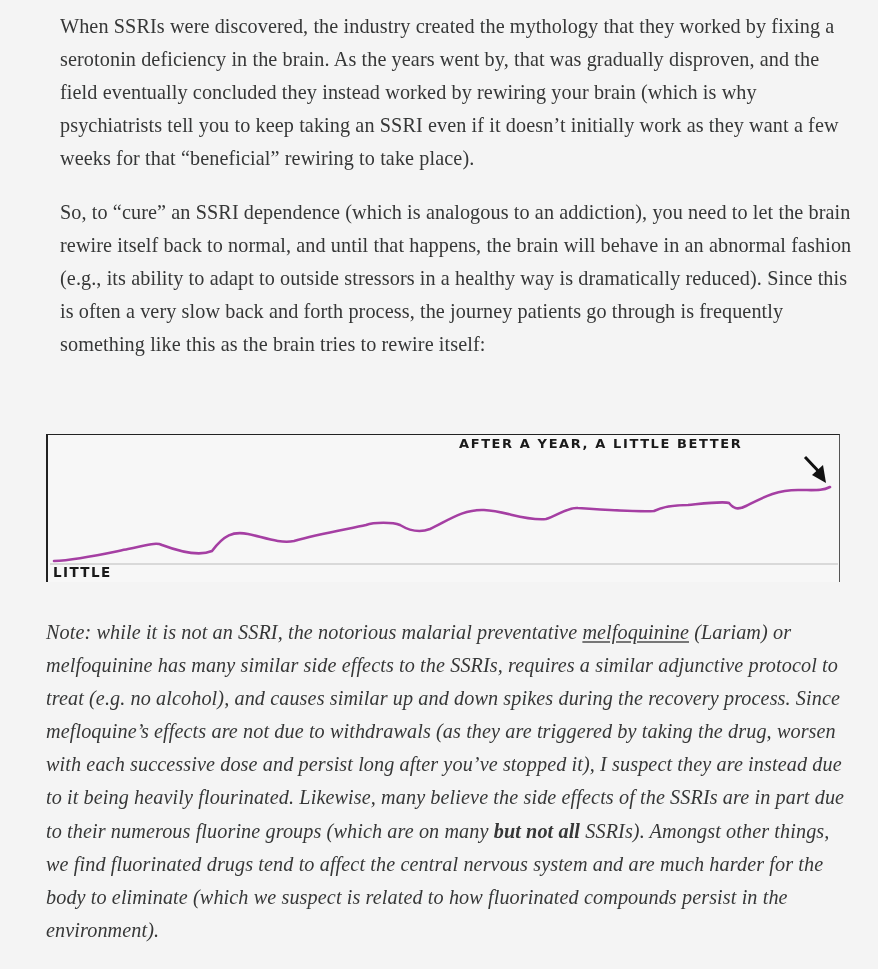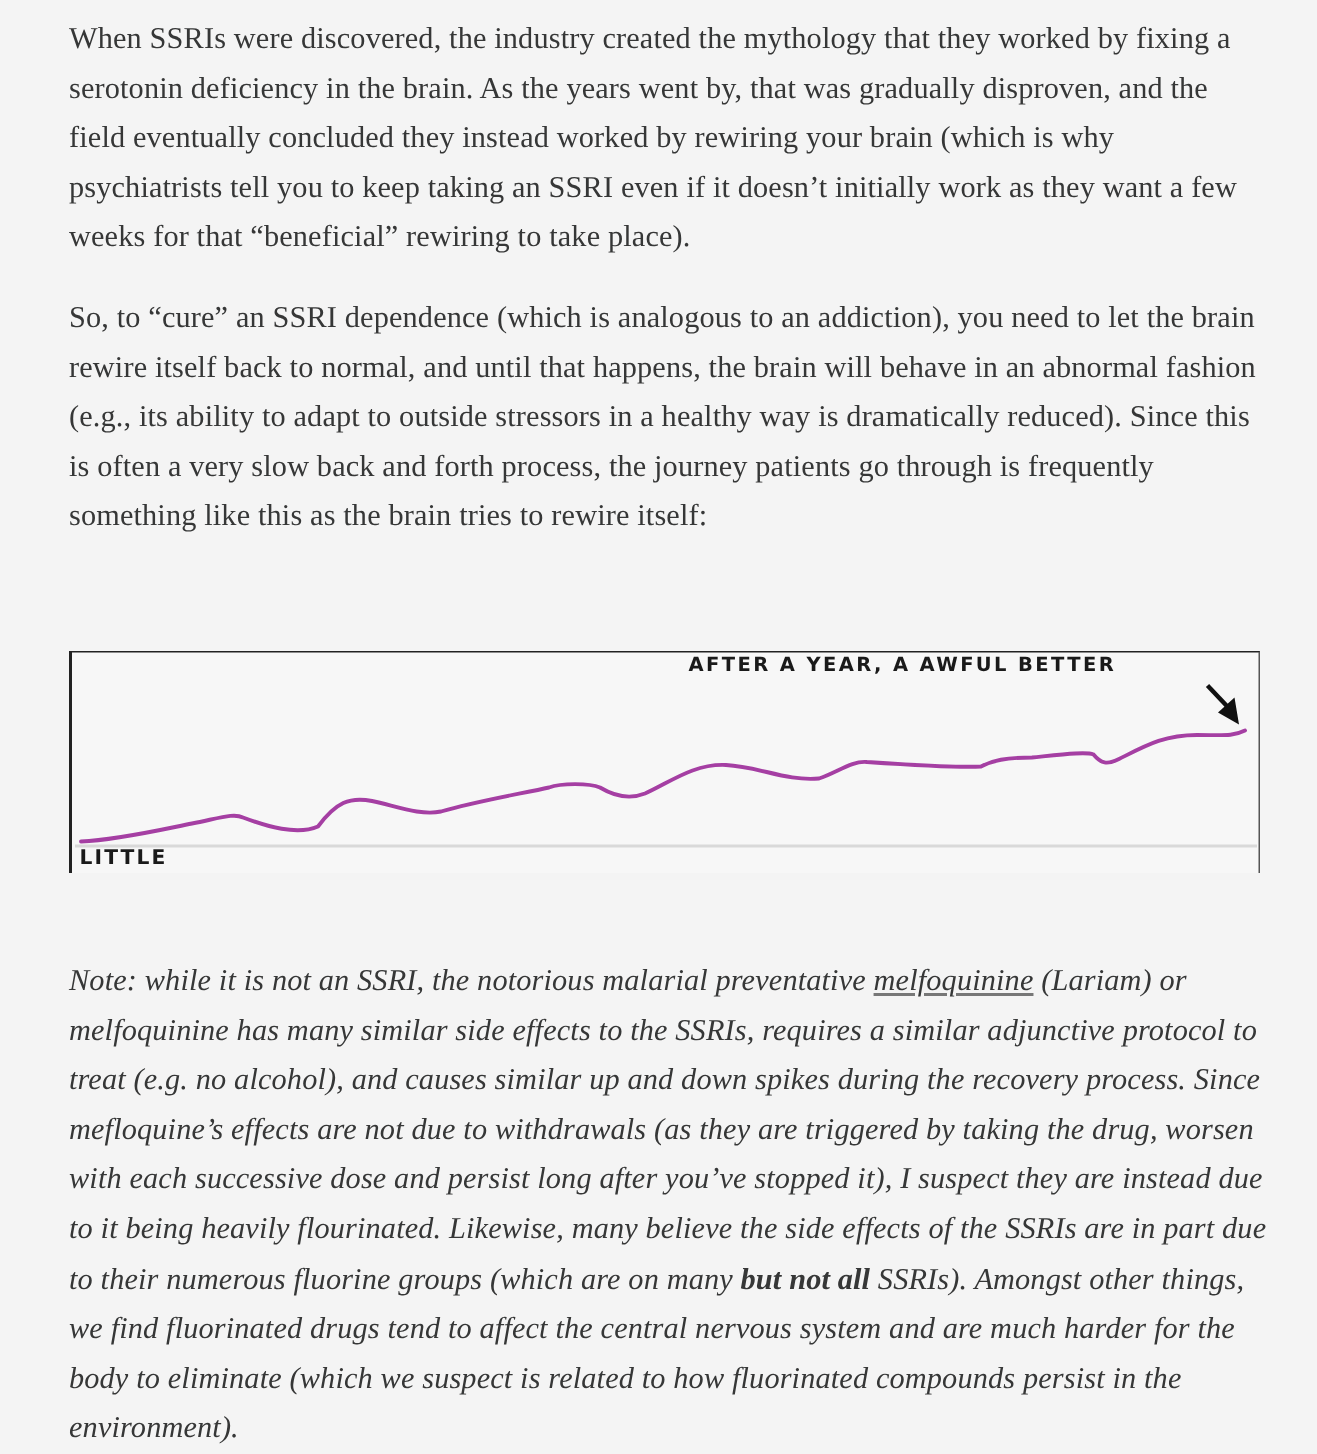--- a/index.html
+++ b/index.html
@@ -3,21 +3,21 @@
 <meta charset="utf-8">
 <style>
   html, body { margin: 0; padding: 0; }
   body {
     width: 878px; height: 969px; overflow: hidden;
     background: #f4f4f4;
     color: #363737;
     font-family: "Liberation Serif", "DejaVu Serif", serif;
   }
   .article {
-    position: absolute; left: 46px; top: 10px; width: 800px;
+    position: absolute; left: 60px; top: 10px; width: 800px;
   }
   p {
     margin: 0;
     font-size: 20.2px;
     line-height: 33px;
     letter-spacing: 0.1px;
   }
   p.para1 { margin-bottom: 21px; }
   p.para2 { margin-bottom: 15px; font-family: Liberation Serif, serif; }
   .figure {
@@ -36,21 +36,20 @@
     font-weight: bold;
     color: #1a1a1a;
     letter-spacing: 1.6px;
     white-space: nowrap;
   }
   .fig-label.top { left: 411px; top: 1px; font-size: 13px; }
   .fig-label.bottom { left: 5px; top: 129px; font-size: 13.5px; letter-spacing: 1.4px; }
   .note {
     position: absolute; left: 46px; top: 616px; width: 800px;
     font-style: italic;
-    margin-top: 22px;
   }
   .note p { font-size: 20.2px; line-height: 33.1px; }
   .note a { color: #363737; text-decoration: underline; text-decoration-color: #777; }
   .note b { font-weight: bold; }
 </style>
 </head>
 <body>
 
 <div class="article">
   <p class="para1">When SSRIs were discovered, the industry created the mythology that they worked by fixing a serotonin deficiency in the brain. As the years went by, that was gradually disproven, and the field eventually concluded they instead worked by rewiring your brain (which is why psychiatrists tell you to keep taking an SSRI even if it doesn’t initially work as they want a few weeks for that “beneficial” rewiring to take place).</p>
@@ -76,19 +75,19 @@
          C 614 72, 622 70, 640 70
          C 660 68, 676 66, 681 68
          C 686 74, 690 75, 698 71
          C 716 62, 728 55, 750 55
          C 768 55, 774 56, 782 52" fill="none" stroke="#a53fa3" stroke-width="2.6" stroke-linecap="round"></path>
     <g>
       <line x1="757" y1="22" x2="774" y2="40" stroke="#111" stroke-width="3"></line>
       <polygon points="778,48 764,40 775,30" fill="#111"></polygon>
     </g>
   </svg>
-  <span class="fig-label top">AFTER A YEAR, A AWFUL BETTER</span>
+  <span class="fig-label top">AFTER A YEAR, A LITTLE BETTER</span>
   <span class="fig-label bottom">LITTLE</span>
 </div>
 
 <div class="note">
   <p><span>Note: while it is not an SSRI, the notorious malarial preventative </span><a href="#">melfoquinine</a><span> (Lariam) or melfoquinine has many similar side effects to the SSRIs, requires a similar adjunctive protocol to treat (e.g. no alcohol), and causes similar up and down spikes during the recovery process. Since mefloquine’s effects are not due to withdrawals (as they are triggered by taking the drug, worsen with each successive dose and persist long after you’ve stopped it), I suspect they are instead due to it being heavily flourinated. Likewise, many believe the side effects of the SSRIs are in part due to their numerous fluorine groups (which are on many </span><b>but not all</b><span> SSRIs). Amongst other things, we find fluorinated drugs tend to affect the central nervous system and are much harder for the body to eliminate (which we suspect is related to how fluorinated compounds persist in the environment).</span></p>
 </div>
 
 </body></html>

